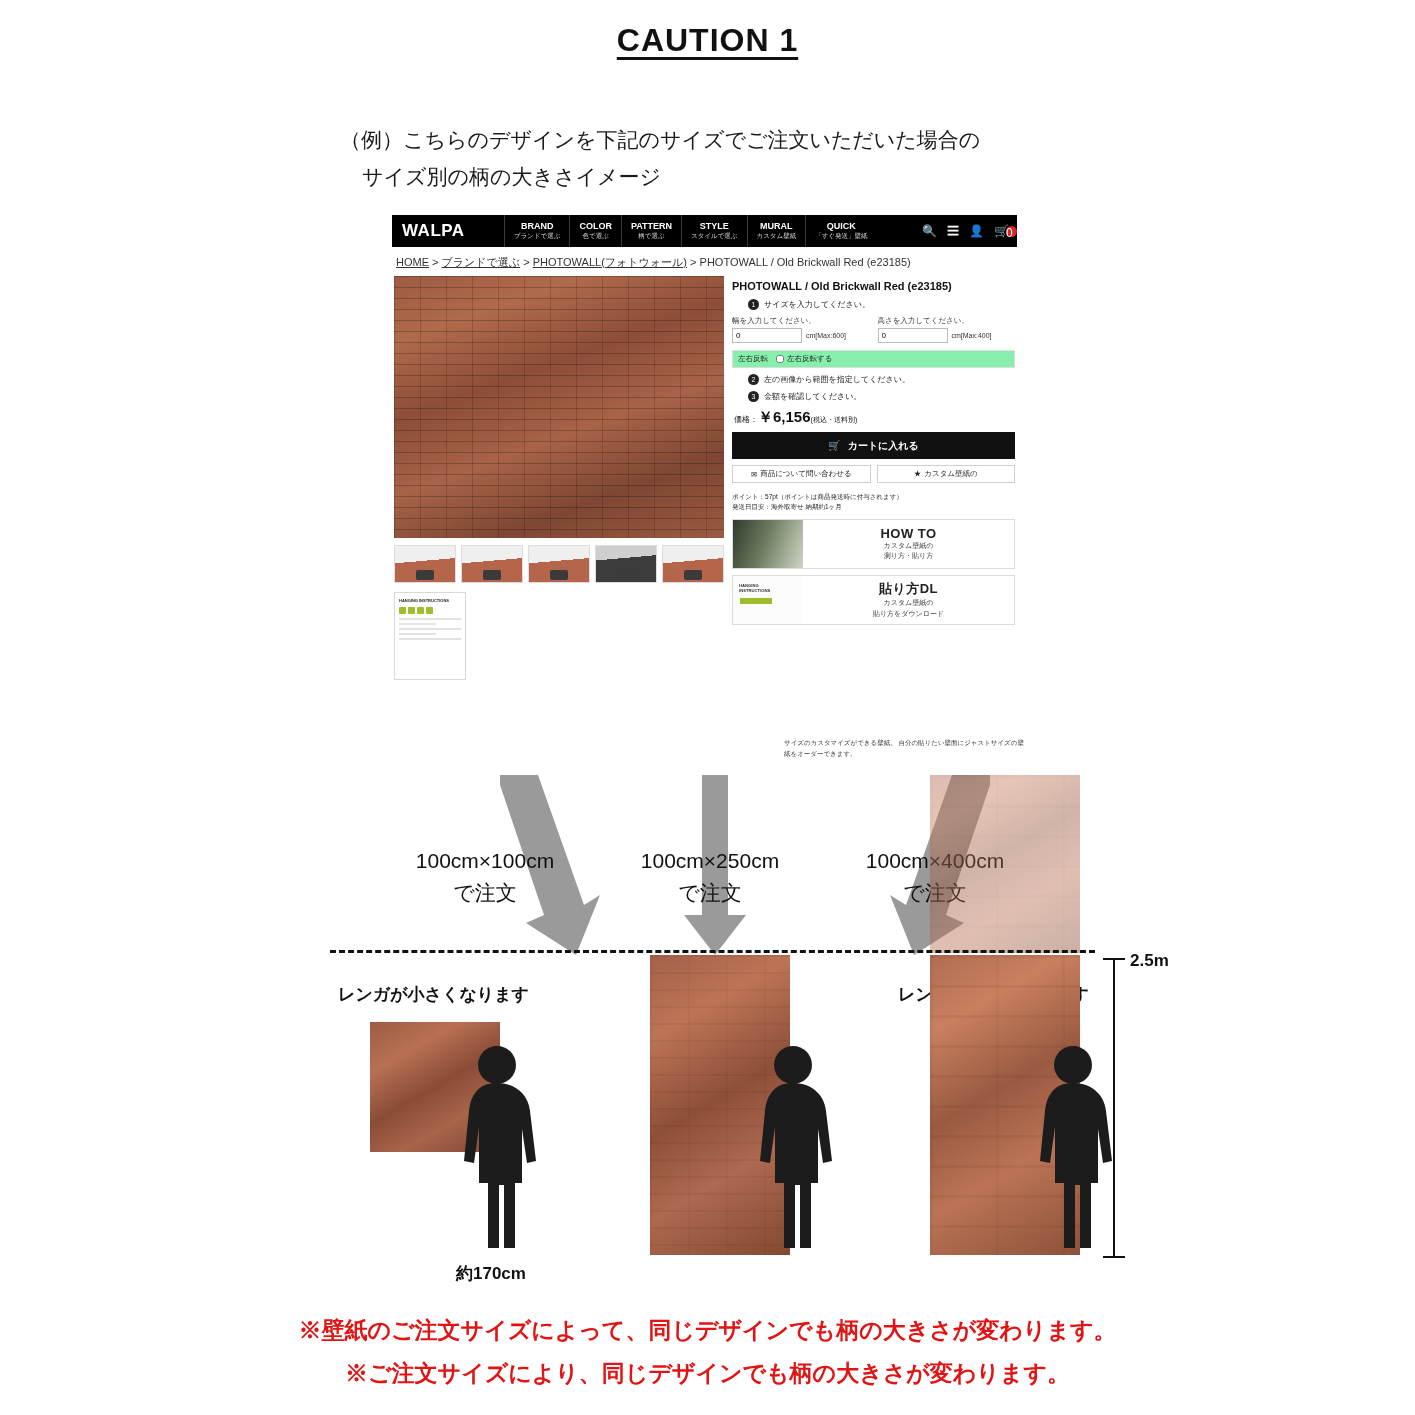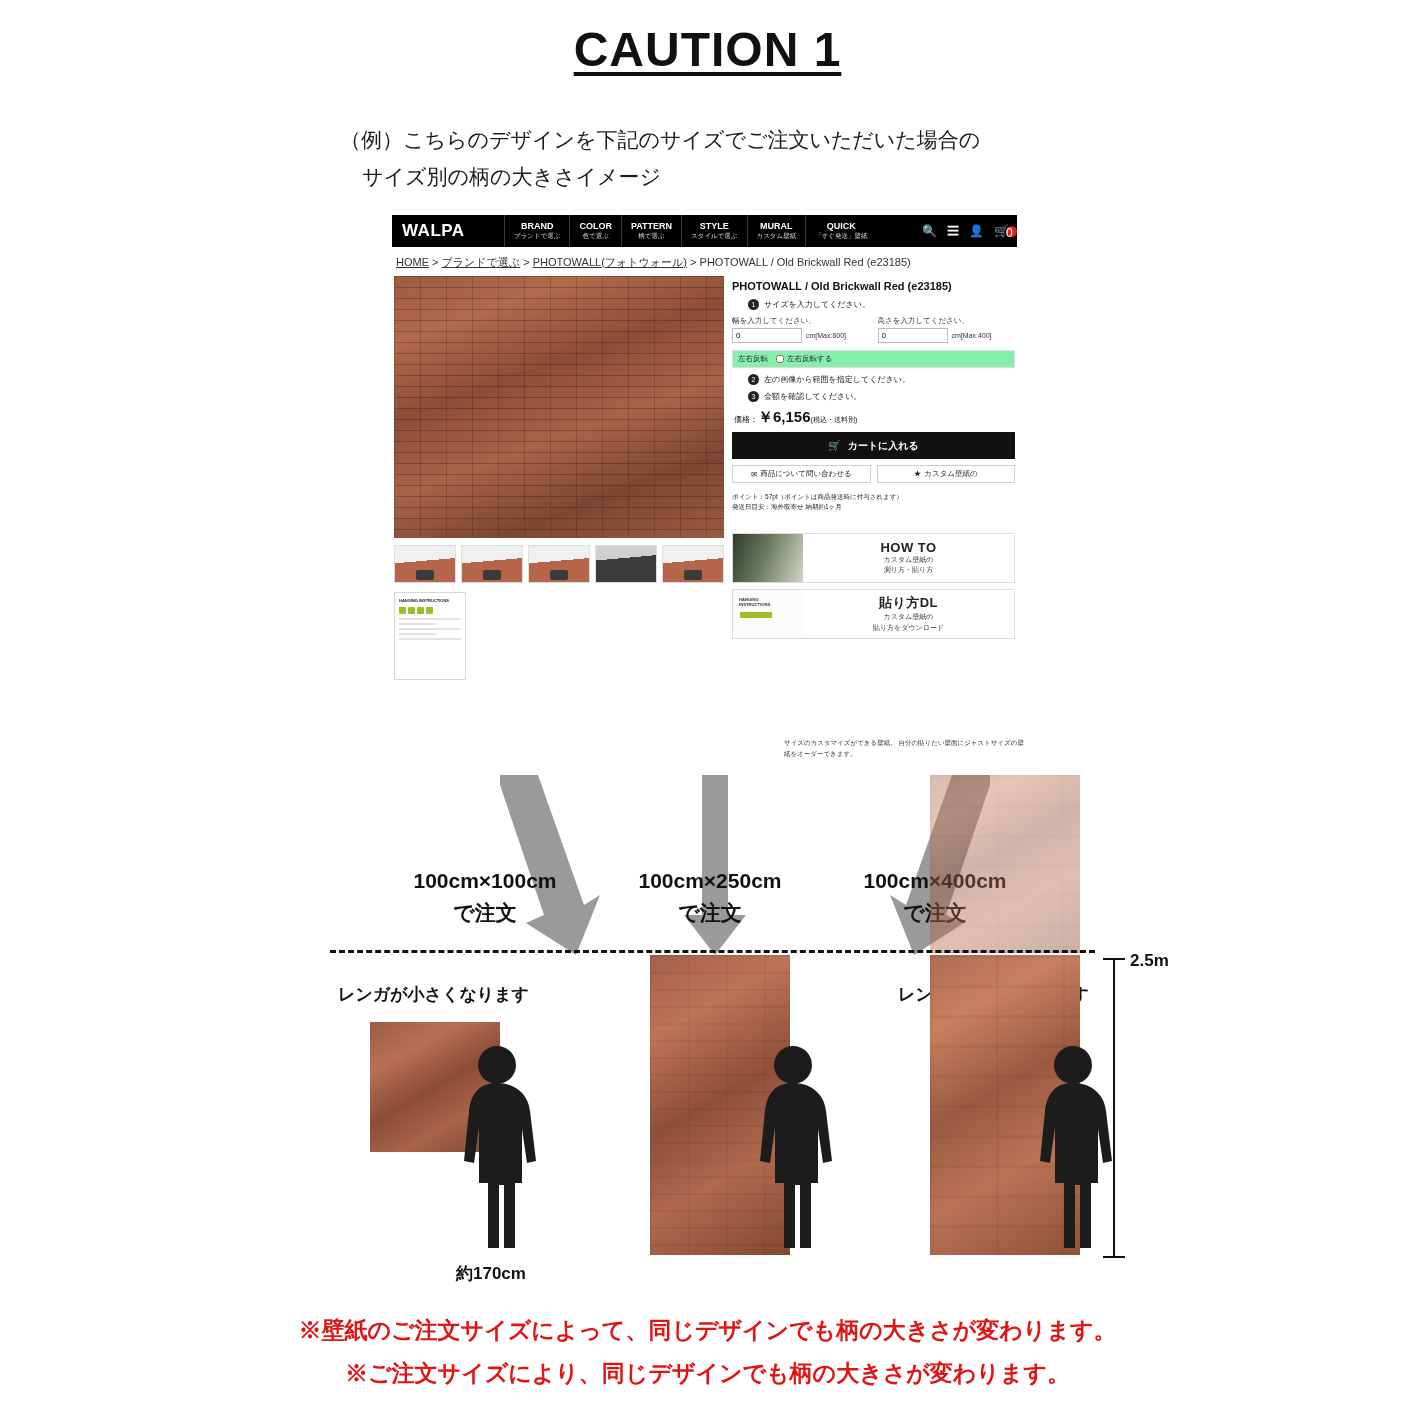--- a/index.html
+++ b/index.html
@@ -10,21 +10,21 @@
     font-family:"Liberation Sans", sans-serif;
     color:#111;
     position:relative;
     overflow:hidden;
   }
 
   
   .caution-title{
     position:absolute; top:22px; left:0; width:100%;
     text-align:center;
-    font-size:48px; font-weight:bold; letter-spacing:1px;
+    font-size:32px; font-weight:bold; letter-spacing:1px;
     text-decoration:underline;
     text-underline-offset:6px;
   }
 
   .intro{
     position:absolute; top:122px; left:340px; width:900px;
     font-size:21px; line-height:1.75; color:#1a1a1a;
   }
   .intro .l2{ display:block; padding-left:22px; }
 
@@ -139,21 +139,21 @@
     font-size:10px; font-weight:bold; border:none; cursor:pointer;
     font-family:inherit;
   }
   .subbtns{ display:flex; gap:6px; margin-top:6px; }
   .subbtn{
     flex:1; height:18px; border:1px solid #cfcfcf; background:#fff;
     font-size:7.5px; display:flex; align-items:center; justify-content:center; gap:3px;
     color:#222; font-family:inherit; cursor:pointer;
   }
   .pointline{ font-size:6.5px; color:#222; margin-top:9px; line-height:1.6; }
-  .banners{ margin-top:20px; display:flex; flex-direction:column; gap:6px; }
+  .banners{ margin-top:6px; display:flex; flex-direction:column; gap:6px; }
   .banner{
     display:flex; height:50px; border:1px solid #dcdcdc; background:#fff;
   }
   .banner .bimg{
     width:70px;
     background:linear-gradient(110deg,#2f3b2c,#6d7a5f 45%,#cfd6c4);
   }
   .banner.dl .bimg{ background:#fcfcfc; position:relative; }
   .banner.dl .bimg::after{
     content:""; position:absolute; left:7px; top:22px; width:32px; height:6px; background:#9dbd2a;
@@ -170,23 +170,22 @@
   .banner .bt2{ font-size:7px; color:#333; line-height:1.5; }
 
   .note-under{
     position:absolute; left:784px; top:737px; width:240px;
     font-size:6.5px; color:#333; line-height:1.7;
   }
 
   
   .arrow{ position:absolute; }
   .size-label{
-    position:absolute; text-align:center; font-size:21px; font-weight:bold; color:#111;
+    position:absolute; text-align:center; font-size:21px; font-weight:normal; color:#111;
     line-height:1.5;
-    margin-top:20px;
   }
 
   
   .ceiling{
     position:absolute; left:330px; top:950px; width:765px;
     border-top:3px dashed #111;
   }
   .ceiling-label{
     position:absolute; left:1130px; top:951px; font-size:17px; font-weight:bold;
   }

